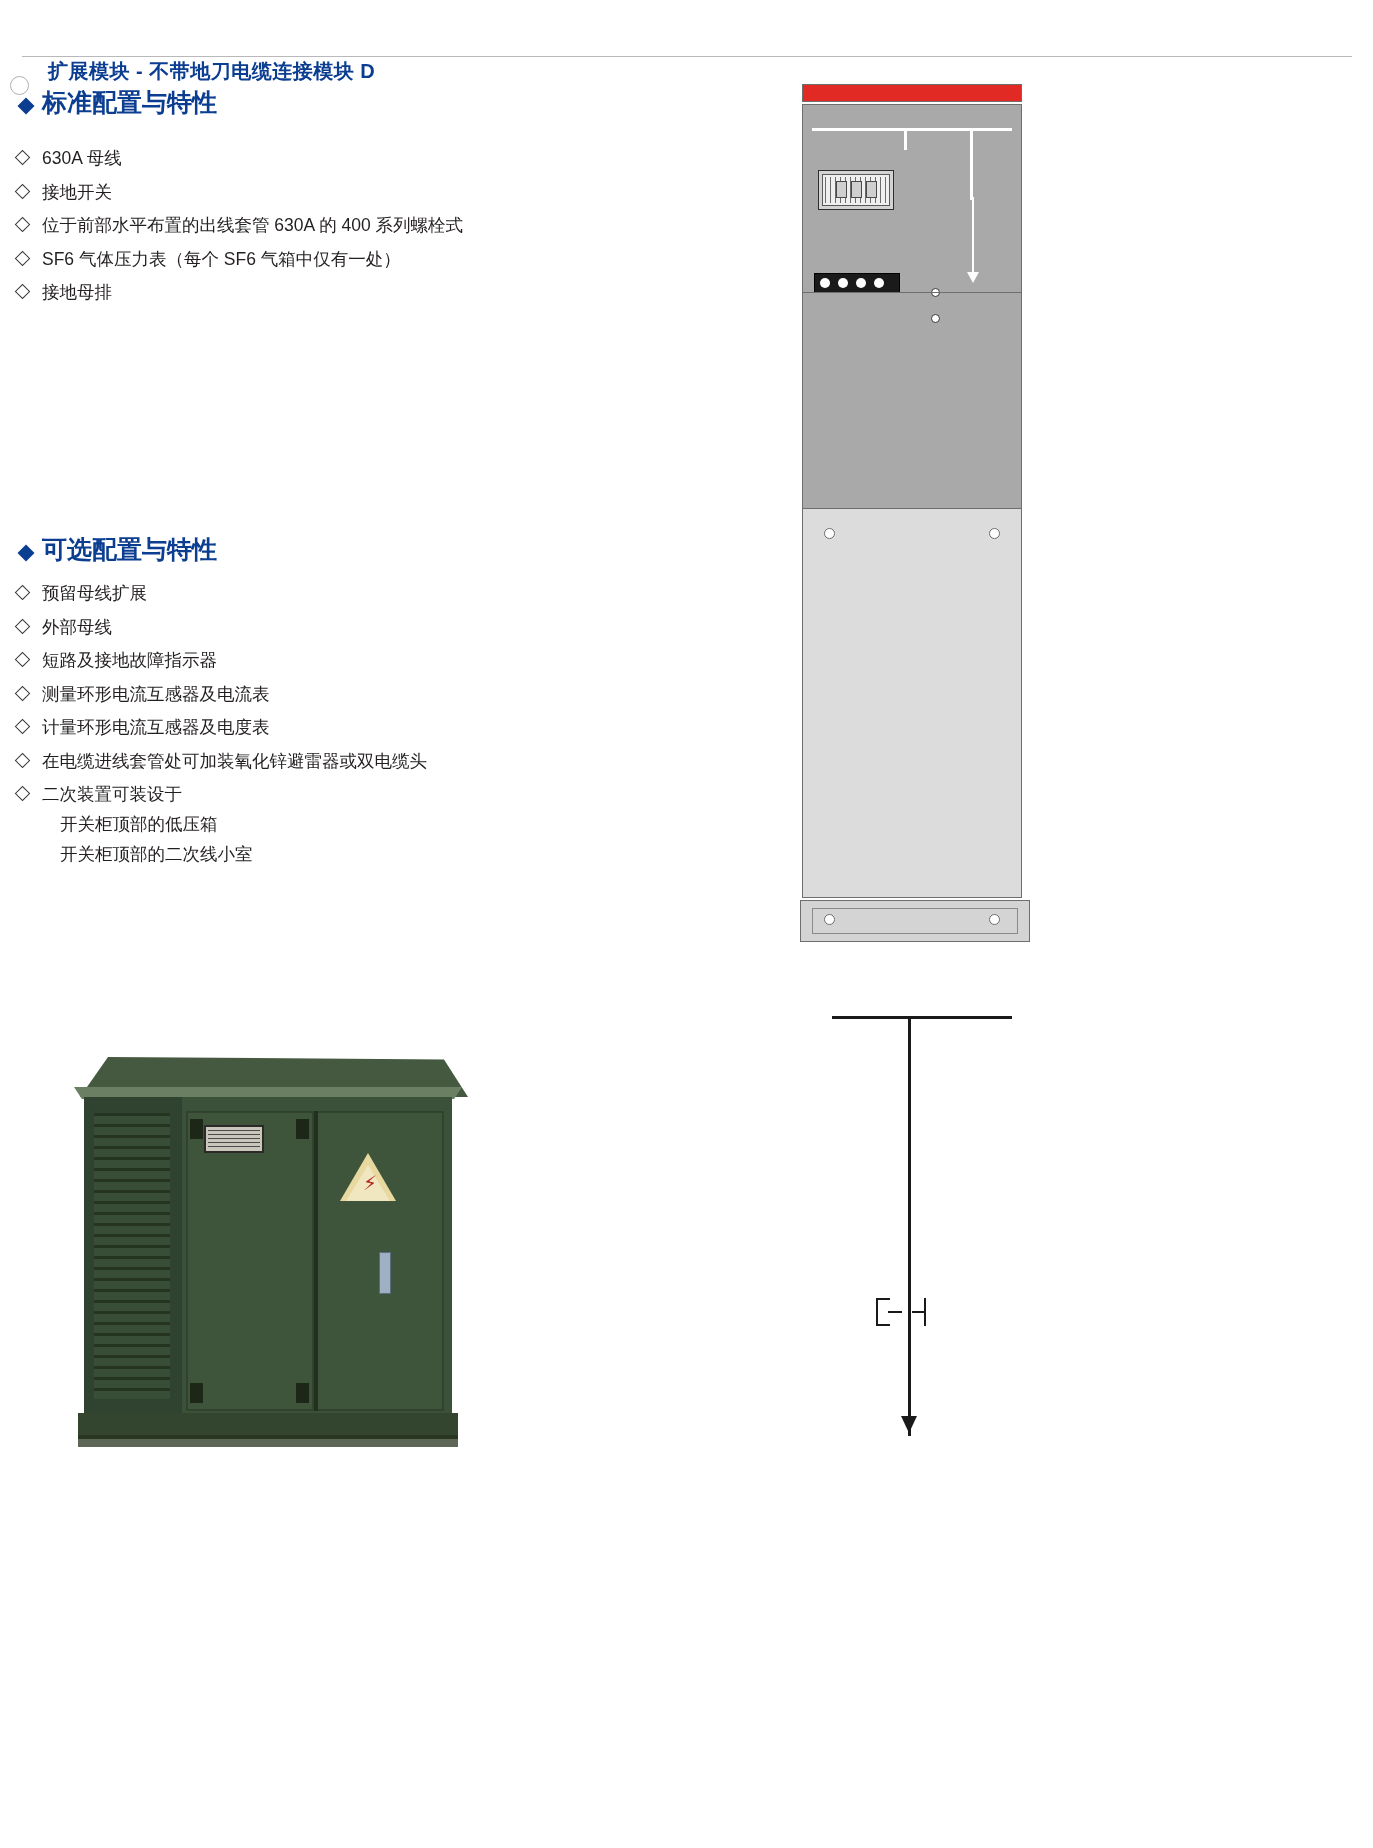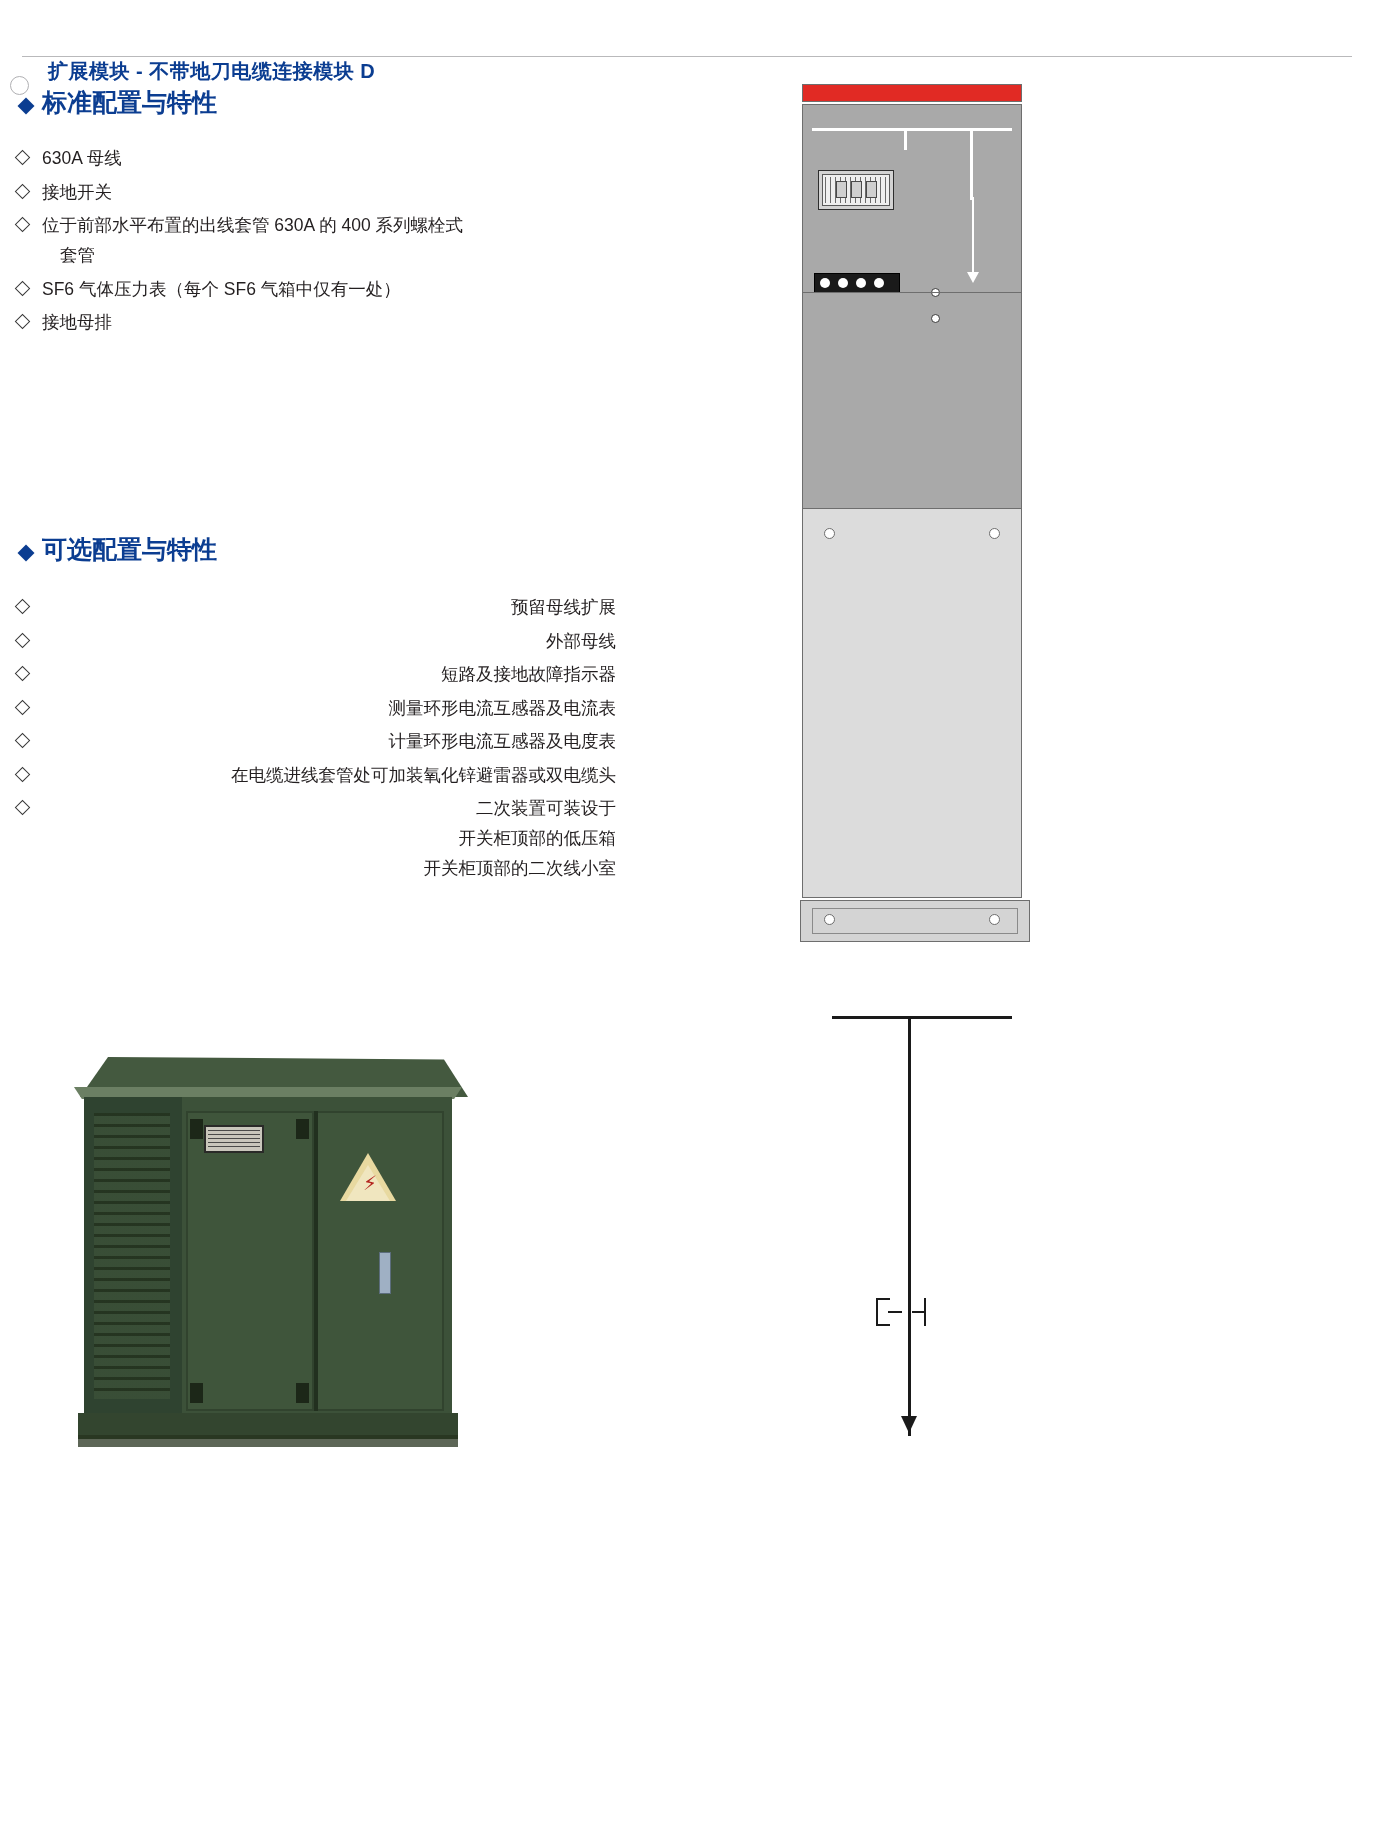--- a/index.html
+++ b/index.html
@@ -73,21 +73,21 @@
   }
   #heading-standard { top: 86px; left: 20px; }
   #heading-optional { top: 533px; left: 20px; }
 
   
   .bullet-list {
     position: absolute;
     width: 600px;
   }
   #list-standard { top: 148px; left: 16px; }
-  #list-optional { top: 597px; left: 16px; text-align: right; }
+  #list-optional { top: 583px; left: 16px; }
 
   .bullet-item {
     position: relative;
     padding-left: 26px;
     font-size: 17.5px;
     line-height: 21px;
     margin-bottom: 12.5px;
     color: #231f20;
   }
   .bullet-item .hollow-diamond {
@@ -445,21 +445,20 @@
     <span class="hollow-diamond"></span>
     <span>630A 母线</span>
   </div>
   <div class="bullet-item">
     <span class="hollow-diamond"></span>
     <span>接地开关</span>
   </div>
   <div class="bullet-item">
     <span class="hollow-diamond"></span>
     <span>位于前部水平布置的出线套管 630A 的 400 系列螺栓式</span>
-    <span class="cont">套管</span>
   </div>
   <div class="bullet-item">
     <span class="hollow-diamond"></span>
     <span>SF6 气体压力表（每个 SF6 气箱中仅有一处）</span>
   </div>
   <div class="bullet-item">
     <span class="hollow-diamond"></span>
     <span>接地母排</span>
   </div>
 </div>

